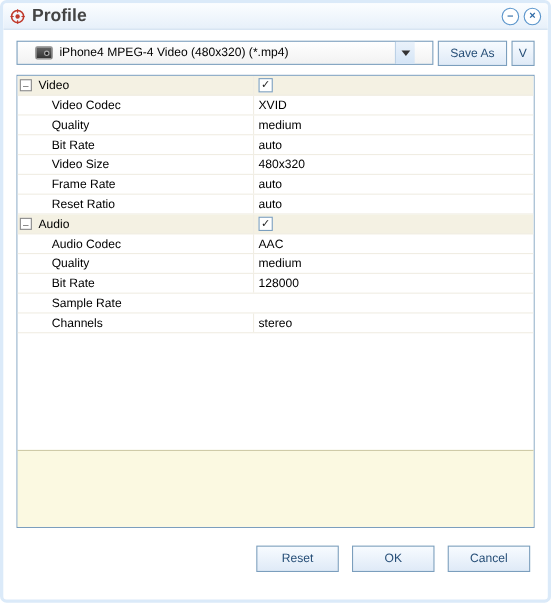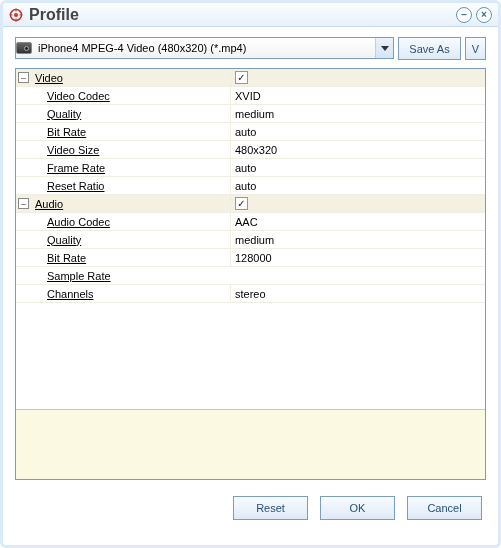--- a/index.html
+++ b/index.html
@@ -57,21 +57,21 @@
     display: flex;
     gap: 4px;
   }
   .combo {
     flex: 1;
     height: 22px;
     border: 1px solid #7b9ebd;
     background: linear-gradient(#fff, #f2f2f2);
     display: flex;
     align-items: center;
-    padding: 0 0;
+    padding: 0 16px;
     position: relative;
     cursor: pointer;
   }
   .combo .dev-icon {
     width: 16px;
     height: 12px;
     border: 1px solid #888;
     border-radius: 2px;
     margin-right: 6px;
     background: linear-gradient(#666, #333);
@@ -146,21 +146,20 @@
     color: #555;
     background: #fff;
     cursor: pointer;
     user-select: none;
   }
   .row .pad { width: 17px; flex-shrink: 0; }
   .row .key {
     width: 197px;
     padding-left: 2px;
     color: #000;
-    text-decoration: underline;
   }
   .row.child .key { padding-left: 14px; }
   .row .val {
     flex: 1;
     padding-left: 4px;
     color: #000;
     border-left: 1px solid #f0ede3;
     height: 100%;
     display: flex;
     align-items: center;

